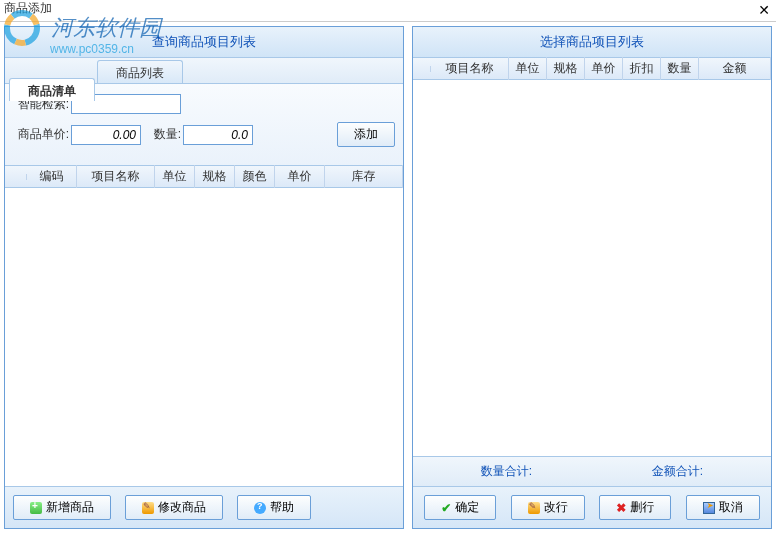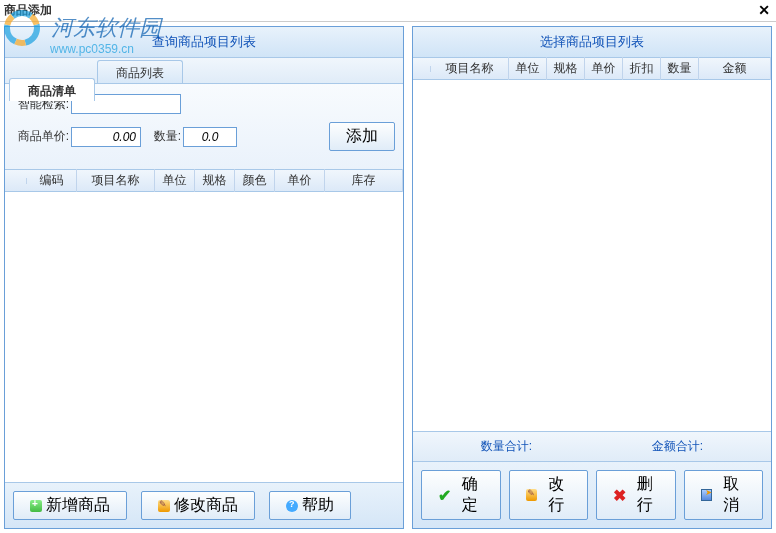--- a/index.html
+++ b/index.html
@@ -10,24 +10,23 @@
   width: 776px;
   height: 533px;
   overflow: hidden;
   position: relative;
 }
 .titlebar {
   height: 22px;
   background: #fff;
   border-bottom: 1px solid #ccc;
   display: flex;
-  align-items: center;
+  align-items: flex-start;
   padding-left: 4px;
   position: relative;
-  font-weight: bold;
 }
 .titlebar .title { font-size: 12px; color: #333; }
 .titlebar .close {
   position: absolute;
   right: 6px;
   top: 2px;
   font-size: 14px;
   cursor: pointer;
   font-family: Arial;
 }
@@ -129,21 +128,21 @@
   background: #fff;
   font-style: italic;
 }
 .num-input { text-align: right; }
 .btn {
   border: 1px solid #6a9fd8;
   background: linear-gradient(#fdfefe, #e0ecf8);
   padding: 3px 16px;
   cursor: pointer;
   border-radius: 2px;
-  font-size: 16px;
+  font-size: 12px;
   display: inline-flex;
   align-items: center;
   gap: 4px;
 }
 .table-header {
   display: flex;
   background: linear-gradient(#f0f6fc, #dce9f8);
   border-bottom: 1px solid #a8c8e8;
   height: 22px;
   align-items: center;
@@ -220,21 +219,21 @@
     </div>
     <div class="form-area">
       <div class="form-row">
         <span class="form-label">智能检索:</span>
         <input class="form-input" style="width: 110px;" value="">
       </div>
       <div class="form-row">
         <span class="form-label">商品单价:</span>
         <input class="form-input num-input" style="width: 70px;" value="0.00">
         <span class="form-label" style="width:40px">数量:</span>
-        <input class="form-input num-input" style="width: 54px; text-align: center;" value="0.0">
+        <input class="form-input num-input" style="width: 70px;" value="0.0">
         <span style="flex:1"></span>
         <button class="btn">添加</button>
       </div>
     </div>
     <div class="table-header">
       <div class="th" style="width:22px"></div>
       <div class="th" style="width:50px">编码</div>
       <div class="th" style="width:78px">项目名称</div>
       <div class="th" style="width:40px">单位</div>
       <div class="th" style="width:40px">规格</div>

